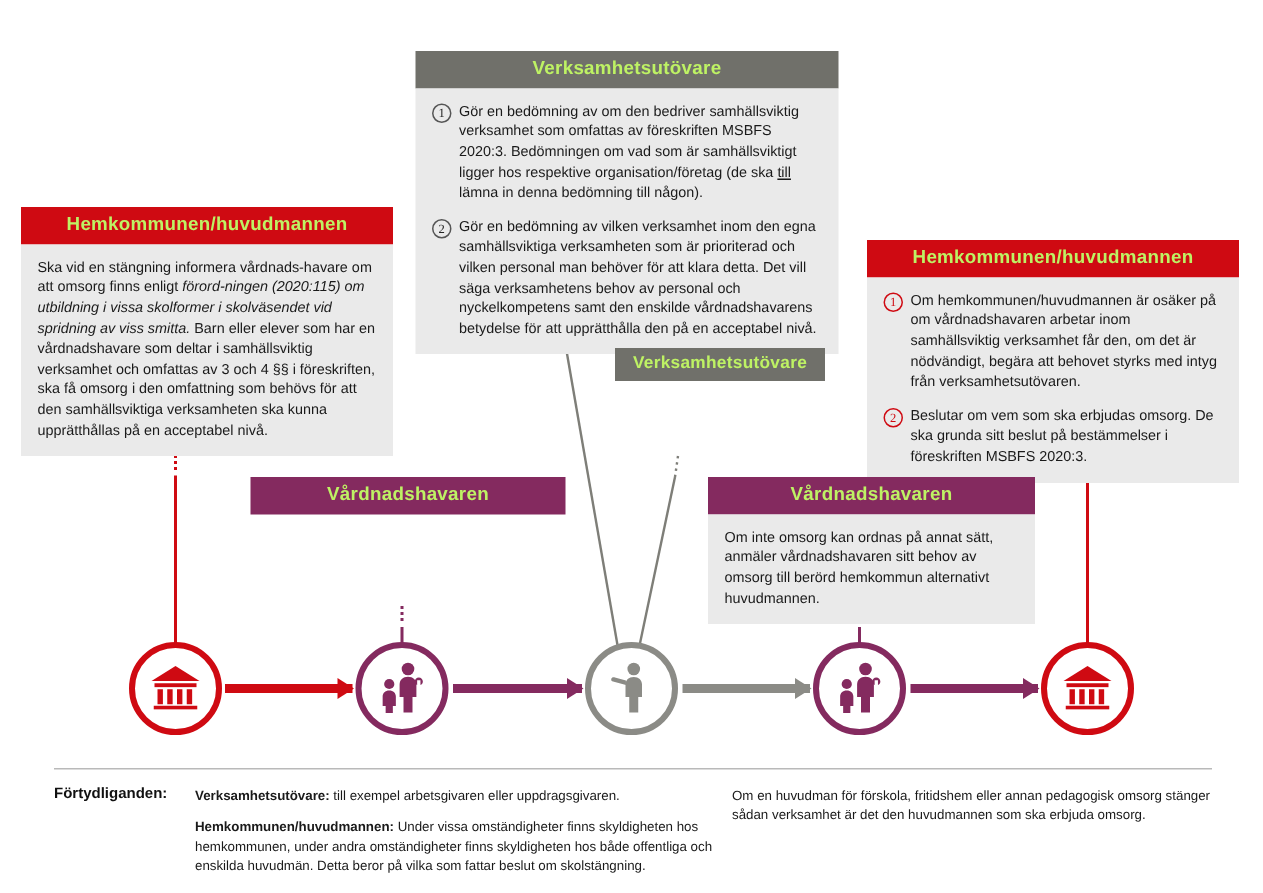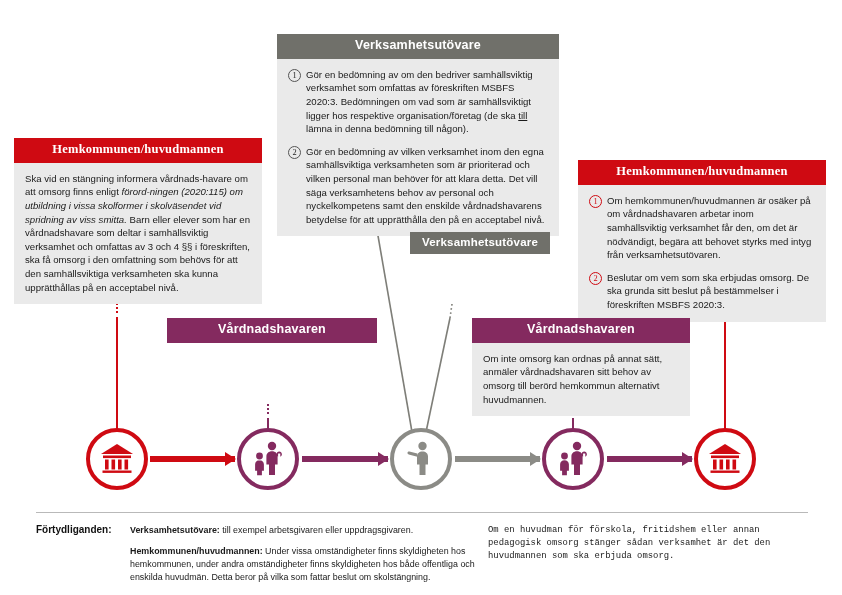--- a/index.html
+++ b/index.html
@@ -11,39 +11,39 @@
     width: 842px; height: 595px;
     position: relative;
     font-family: "Liberation Sans", sans-serif;
     overflow: hidden;
   }
   #canvas { position: absolute; inset: 0; }
 
   
   .card { position: absolute; }
   .card-header {
-    color: #ffffff;
+    color: #bef264;
     font-weight: bold;
     text-align: center;
     letter-spacing: .2px;
     padding: 5px 6px 6px;
     font-size: 12.5px;
     line-height: 1.1;
   }
   .card-body {
     background: #eaeaea;
     color: #1a1a1a;
     font-size: 9.6px;
     line-height: 1.42;
     padding: 9px 11px 10px 11px;
   }
   .card-body p { margin: 0 0 7px 0; }
   .card-body p:last-child { margin-bottom: 0; }
 
-  .hdr-red    { background: #cf0a12; font-family: Liberation Serif, serif; }
+  .hdr-red    { background: #cf0a12; }
   .hdr-purple { background: #842a5f; }
   .hdr-gray   { background: #70706a; }
 
   
   .num-row { display: flex; align-items: flex-start; margin-bottom: 9px; }
   .num-row:last-child { margin-bottom: 0; }
   .num-badge {
     flex: 0 0 auto;
     width: 13px; height: 13px; border-radius: 50%;
     border: 1px solid #555;
@@ -144,21 +144,21 @@
   #legend-right { width: 320px; }
   .lg-label {
     font-weight: bold; font-size: 10px; color: #111;
     width: 94px; flex: 0 0 94px;
   }
   .lg-body { font-size: 8.9px; line-height: 1.45; color: #1a1a1a; }
   .lg-body p { margin: 0 0 8px 0; }
   .lg-body p:last-child { margin-bottom: 0; }
   .lg-strong { font-weight: bold; }
   #legend-right p { margin: 0 0 9px 0; font-size: 8.9px; line-height: 1.45; color: #1a1a1a; }
-  #legend-right p:last-child { margin-bottom: 14px; font-family: Liberation Mono, monospace; }
+  #legend-right p:last-child { margin-bottom: 14px; }
 </style>
 </head>
 <body>
 
 <div id="canvas">
 
   <svg id="diag-svg" viewBox="0 0 842 595">
     <line x1="377" y1="230" x2="412" y2="432" stroke="#7e7e78" stroke-width="1.6"></line>
     <line x1="450" y1="318" x2="426" y2="432" stroke="#7e7e78" stroke-width="1.6"></line>
     <g stroke="#7e7e78" stroke-width="1.6" stroke-dasharray="1.6 2.6">

